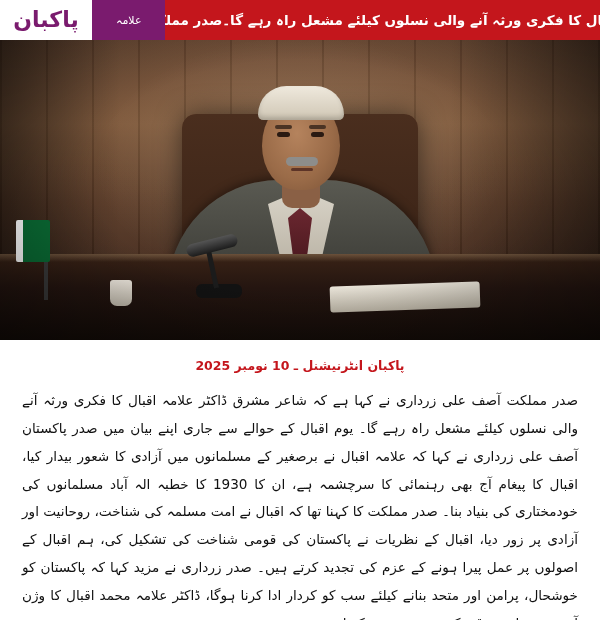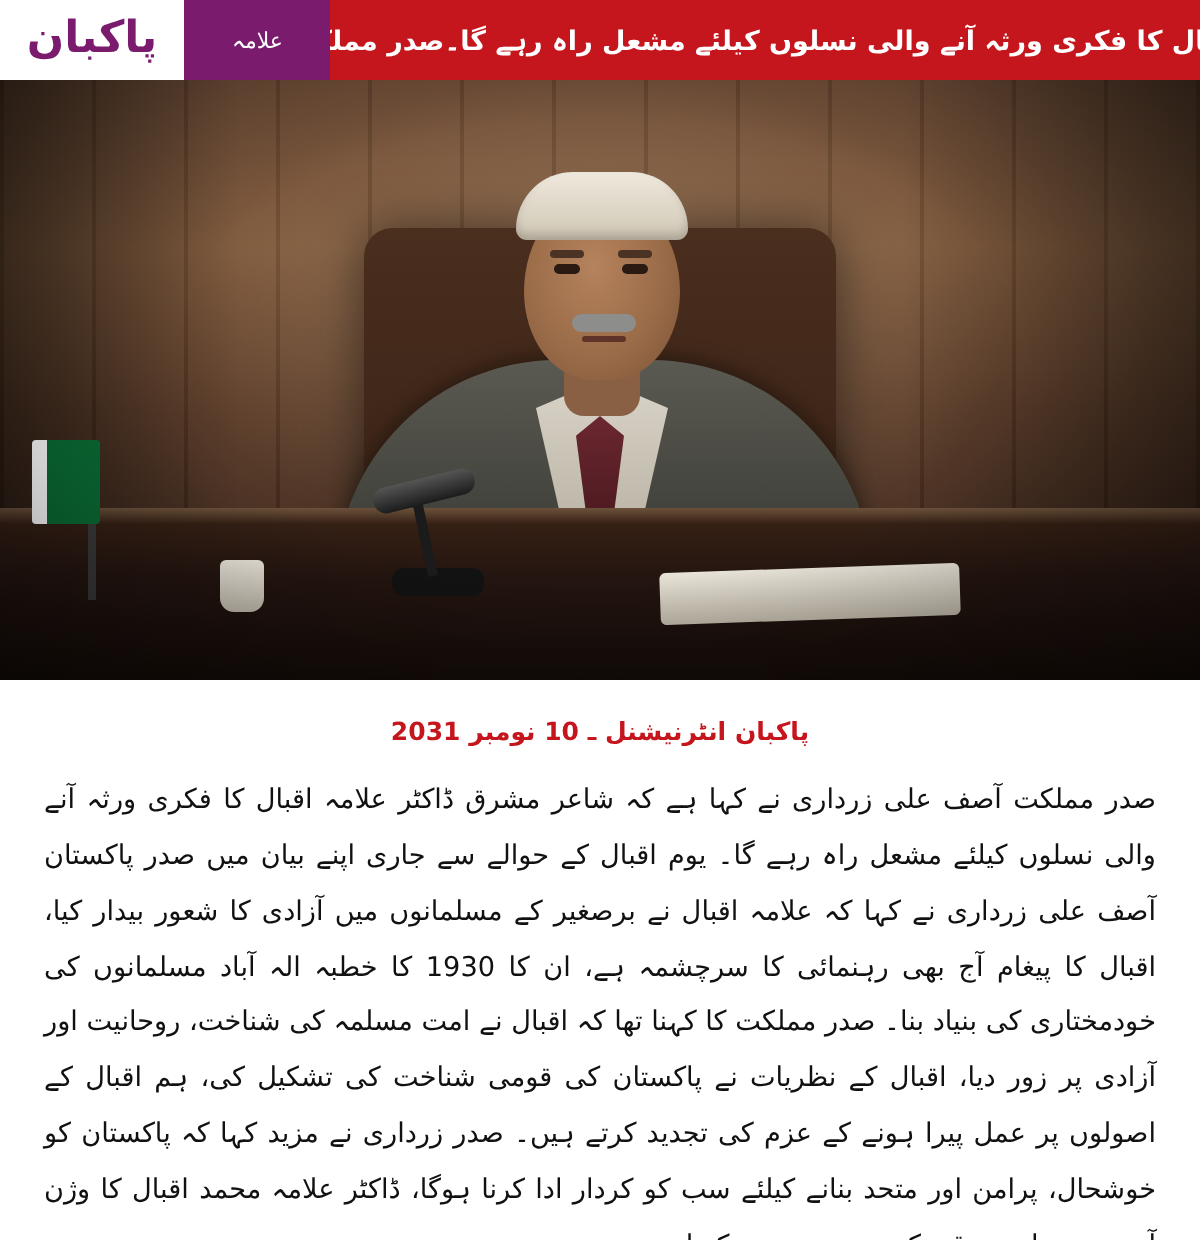--- a/index.html
+++ b/index.html
@@ -280,17 +280,17 @@
     <div class="mic-stand"></div>
     <div class="mic-head"></div>
     <div class="papers"></div>
     <div class="cup"></div>
     <div class="flag-pole"></div>
     <div class="flag"></div>
     <div class="vignette"></div>
   </div>
 
   <div class="article">
-    <div class="byline">پاکبان انٹرنیشنل ـ 10 نومبر 2031</div>
+    <div class="byline">پاکبان انٹرنیشنل ـ 10 نومبر 2025</div>
     <div class="body-text">صدر مملکت آصف علی زرداری نے کہا ہے کہ شاعر مشرق ڈاکٹر علامہ اقبال کا فکری ورثہ آنے والی نسلوں کیلئے مشعل راہ رہے گا۔ یوم اقبال کے حوالے سے جاری اپنے بیان میں صدر پاکستان آصف علی زرداری نے کہا کہ علامہ اقبال نے برصغیر کے مسلمانوں میں آزادی کا شعور بیدار کیا، اقبال کا پیغام آج بھی رہنمائی کا سرچشمہ ہے، ان کا 1930 کا خطبہ الہ آباد مسلمانوں کی خودمختاری کی بنیاد بنا۔ صدر مملکت کا کہنا تھا کہ اقبال نے امت مسلمہ کی شناخت، روحانیت اور آزادی پر زور دیا، اقبال کے نظریات نے پاکستان کی قومی شناخت کی تشکیل کی، ہم اقبال کے اصولوں پر عمل پیرا ہونے کے عزم کی تجدید کرتے ہیں۔ صدر زرداری نے مزید کہا کہ پاکستان کو خوشحال، پرامن اور متحد بنانے کیلئے سب کو کردار ادا کرنا ہوگا، ڈاکٹر علامہ محمد اقبال کا وژن آج بھی ہماری ترقی کی سمت متعین کرتا ہے۔</div>
   </div>
 
 </div>
 
 </body></html>

